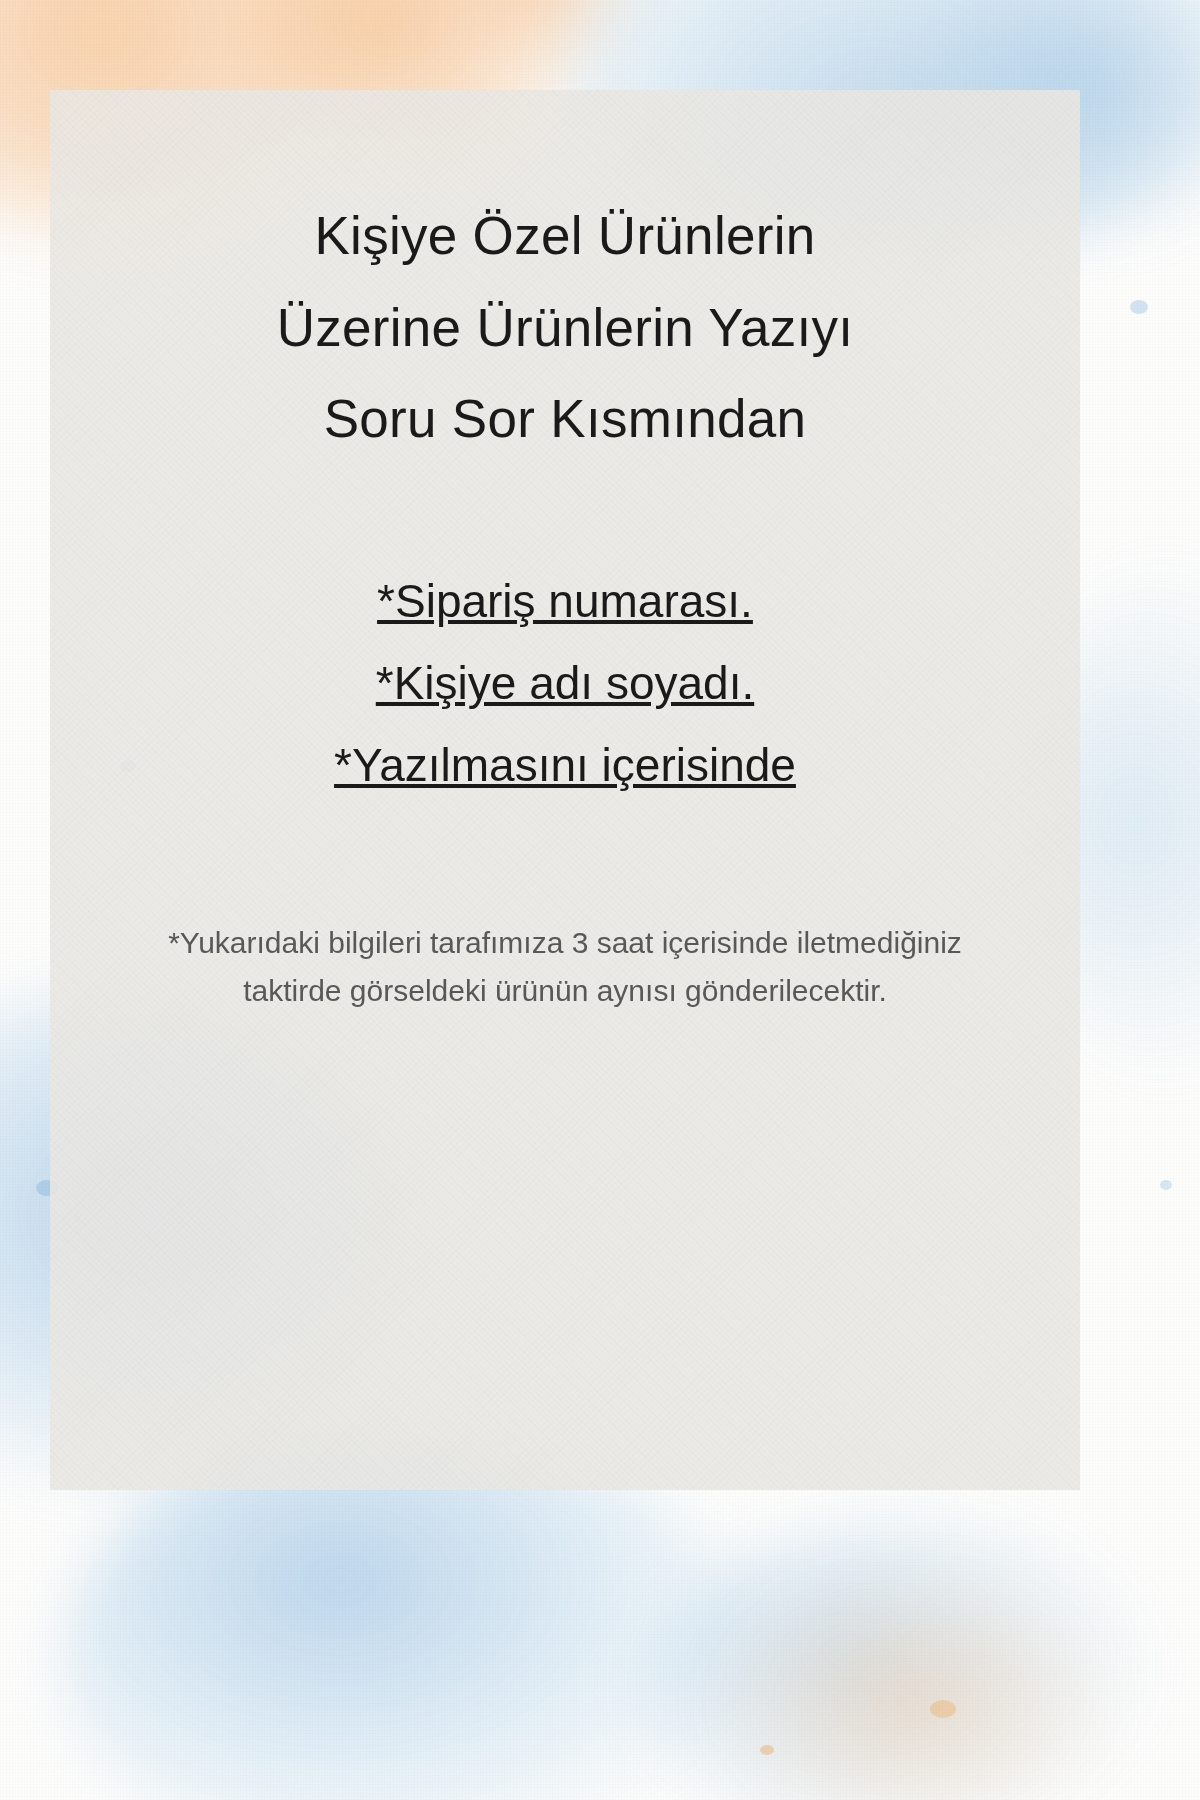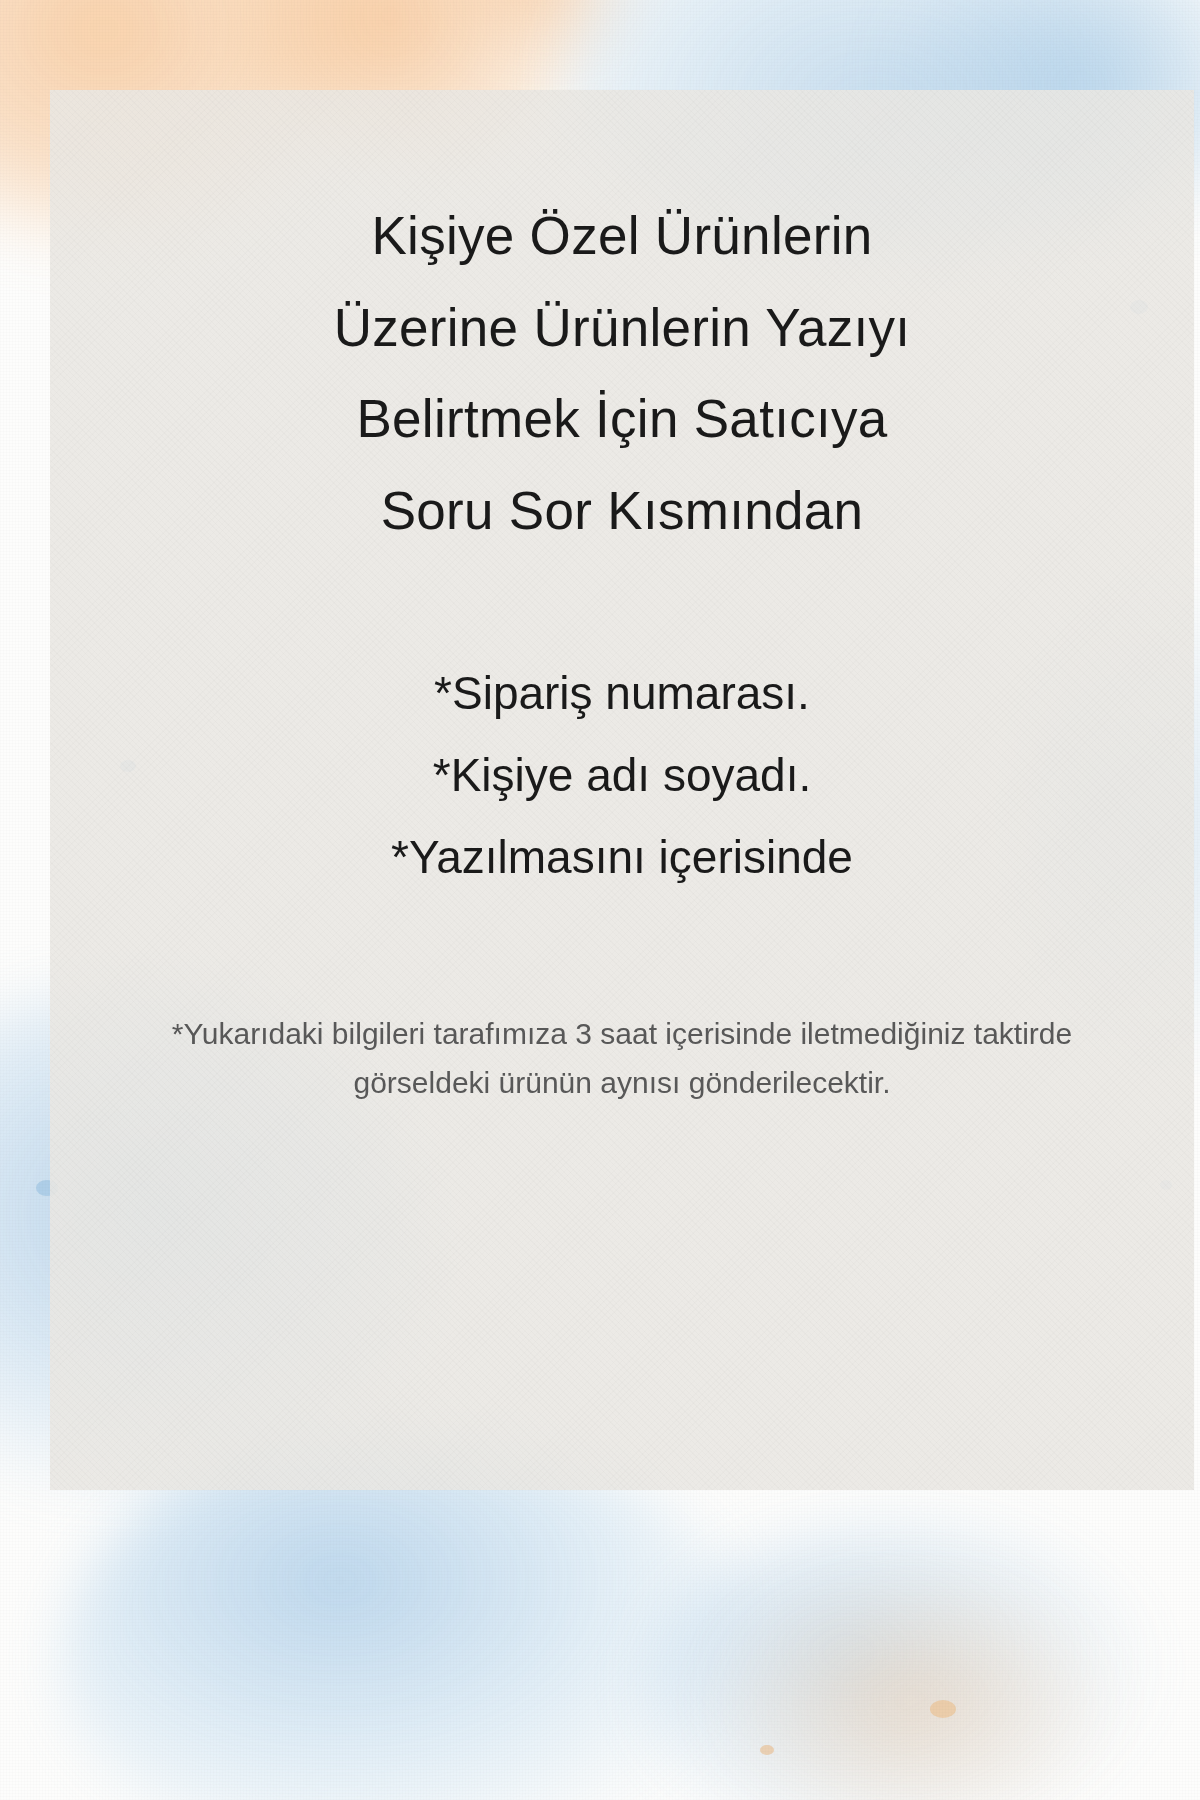--- a/index.html
+++ b/index.html
@@ -106,21 +106,21 @@
     background-image:
       repeating-linear-gradient(0deg, rgba(0,0,0,0.012) 0px, rgba(0,0,0,0.012) 1px, rgba(255,255,255,0) 1px, rgba(255,255,255,0) 3px),
       repeating-linear-gradient(90deg, rgba(0,0,0,0.012) 0px, rgba(0,0,0,0.012) 1px, rgba(255,255,255,0) 1px, rgba(255,255,255,0) 3px);
   }
 
   
   .card {
     position: absolute;
     left: 50px;
     top: 90px;
-    width: 1144px;
+    width: 1030px;
     height: 1400px;
     background: rgba(233,231,227,0.88);
     box-sizing: border-box;
     padding: 100px 70px 0 70px;
     text-align: center;
     color: #1c1c1c;
   }
   .card-grain {
     position: absolute;
     inset: 0;
@@ -139,20 +139,21 @@
     color: #1a1a1a;
   }
 
   .instructions {
     position: relative;
     margin-top: 96px;
     font-size: 46px;
     line-height: 1.78;
     font-weight: 400;
     color: #1a1a1a;
+    text-decoration: underline;
   }
   .instructions b {
     font-weight: 700;
   }
 
   .footnote {
     position: relative;
     margin-top: 112px;
     font-size: 30px;
     line-height: 1.62;
@@ -188,21 +189,20 @@
   </div>
 
   <div class="grain"></div>
 
   <div class="card">
     <div class="card-grain"></div>
 
     <div class="headline">
       <span class="line">Kişiye Özel Ürünlerin</span>
       <span class="line">Üzerine Ürünlerin Yazıyı</span>
-      <span class="line">Belirtmek İçin Satıcıya</span>
       <span class="line">Soru Sor Kısmından</span>
     </div>
 
     <div class="instructions">
       <span class="line">*Sipariş numarası.</span>
       <span class="line">*Kişiye adı soyadı.</span>
       <span class="line">*Yazılmasını içerisinde</span>
     </div>
 
     <div class="footnote">*Yukarıdaki bilgileri tarafımıza 3 saat içerisinde iletmediğiniz taktirde görseldeki ürünün aynısı gönderilecektir.</div>

